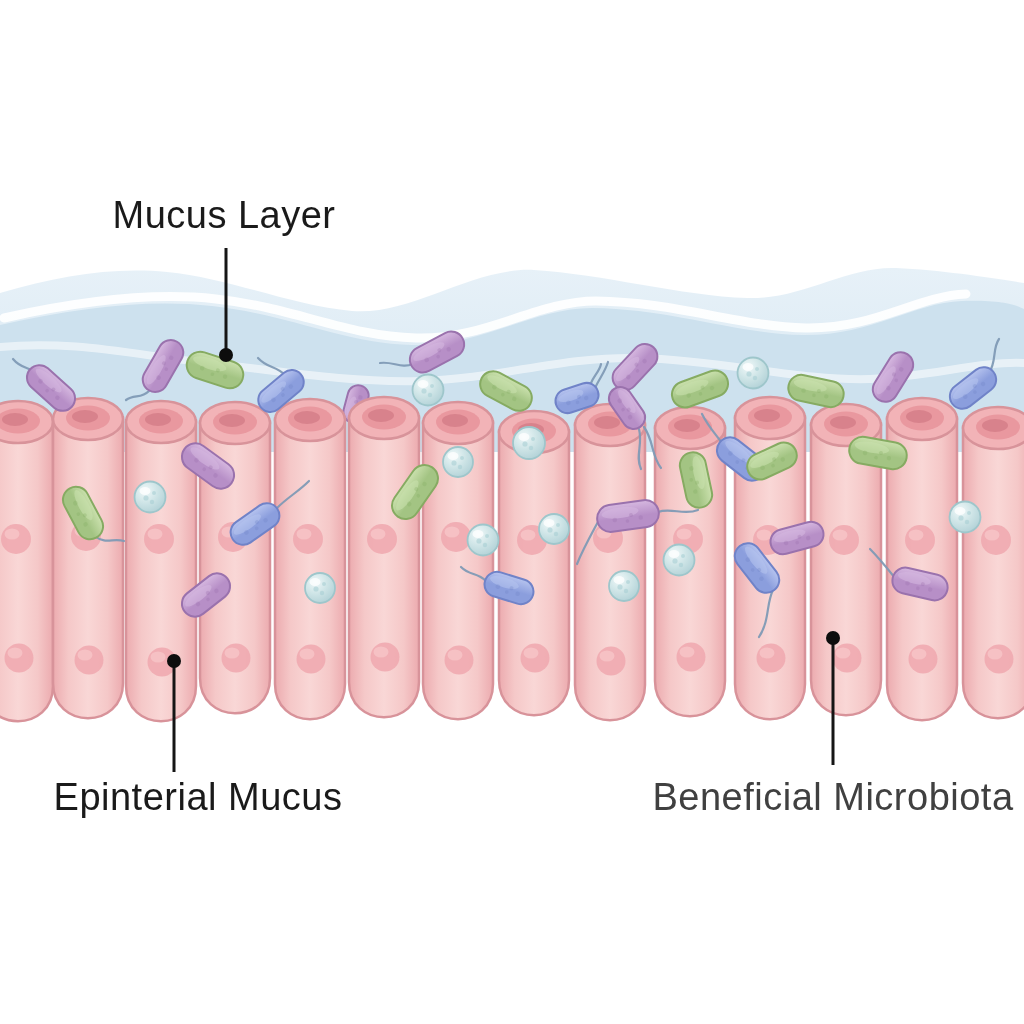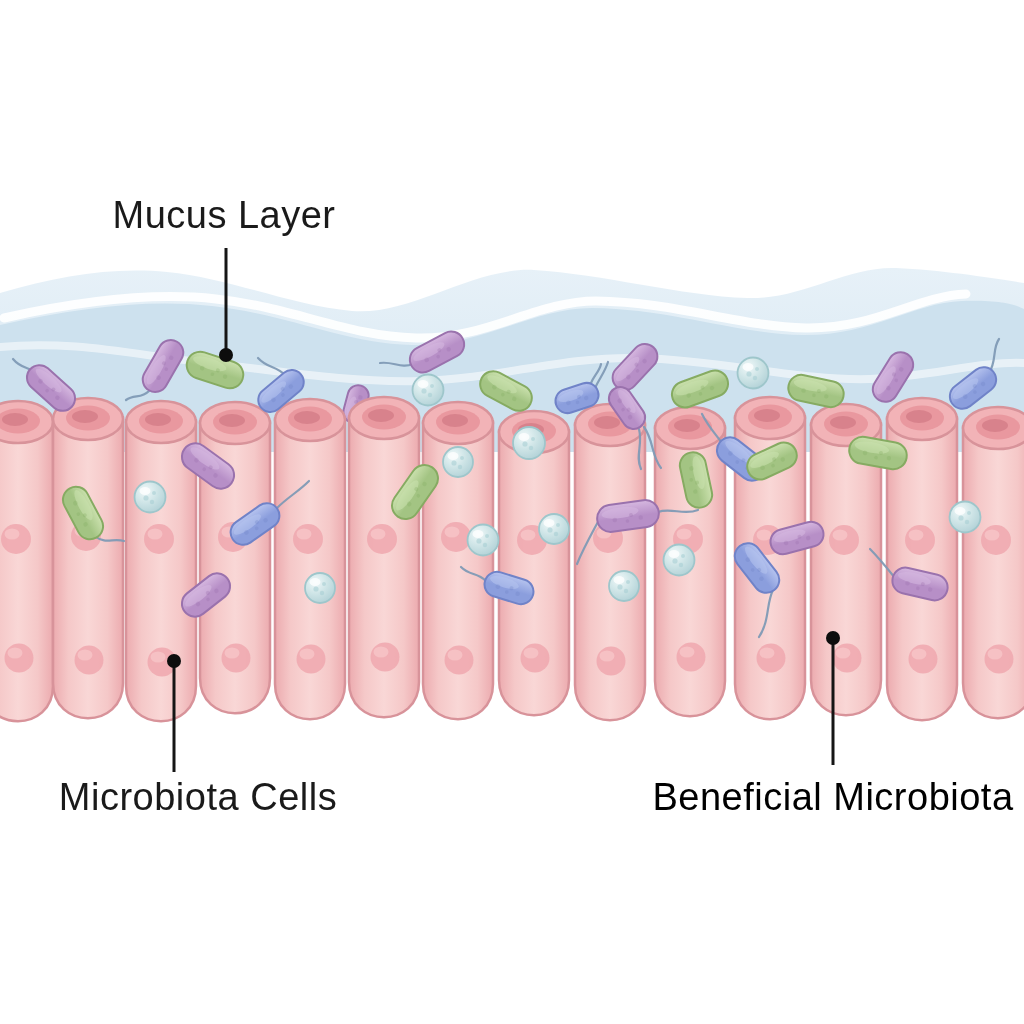--- a/index.html
+++ b/index.html
@@ -536,15 +536,15 @@
       <g>
         <line x1="226" y1="248" x2="226" y2="350" stroke="#151515" stroke-width="3"></line>
         <circle cx="226" cy="355" r="7" fill="#0d0d0d"></circle>
         <line x1="174" y1="667" x2="174" y2="772" stroke="#151515" stroke-width="3"></line>
         <circle cx="174" cy="661" r="7" fill="#0d0d0d"></circle>
         <line x1="833" y1="644" x2="833" y2="765" stroke="#151515" stroke-width="3"></line>
         <circle cx="833" cy="638" r="7" fill="#0d0d0d"></circle>
       </g>
     </svg>
   <div class="diagram-label" style="left: 224px; top: 194px; color: rgb(26, 26, 26);">Mucus Layer</div>
-  <div class="diagram-label" style="left: 198px; top: 776px; color: rgb(26, 26, 26);">Microbiota Cells</div>
-  <div class="diagram-label" style="left: 833px; top: 776px; color: #000000;">Beneficial Microbiota</div>
+  <div class="diagram-label" style="left: 198px; top: 776px; color: rgb(26, 26, 26);">Epinterial Mucus</div>
+  <div class="diagram-label" style="left: 833px; top: 776px; color: #404040;">Beneficial Microbiota</div>
 </div>
 
 </body></html>

